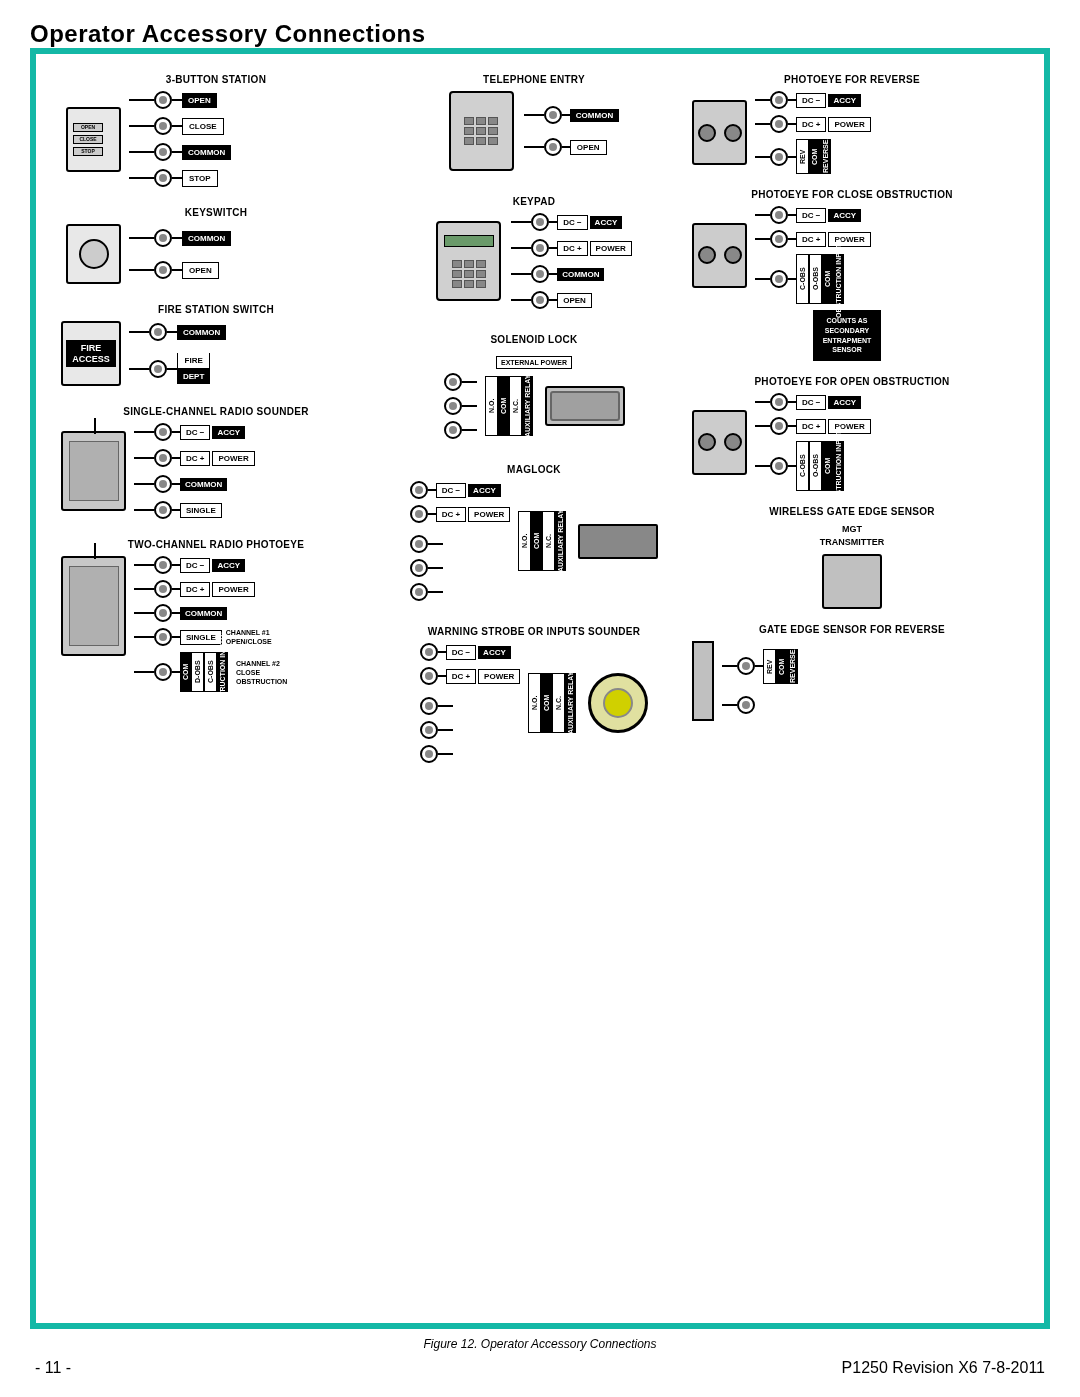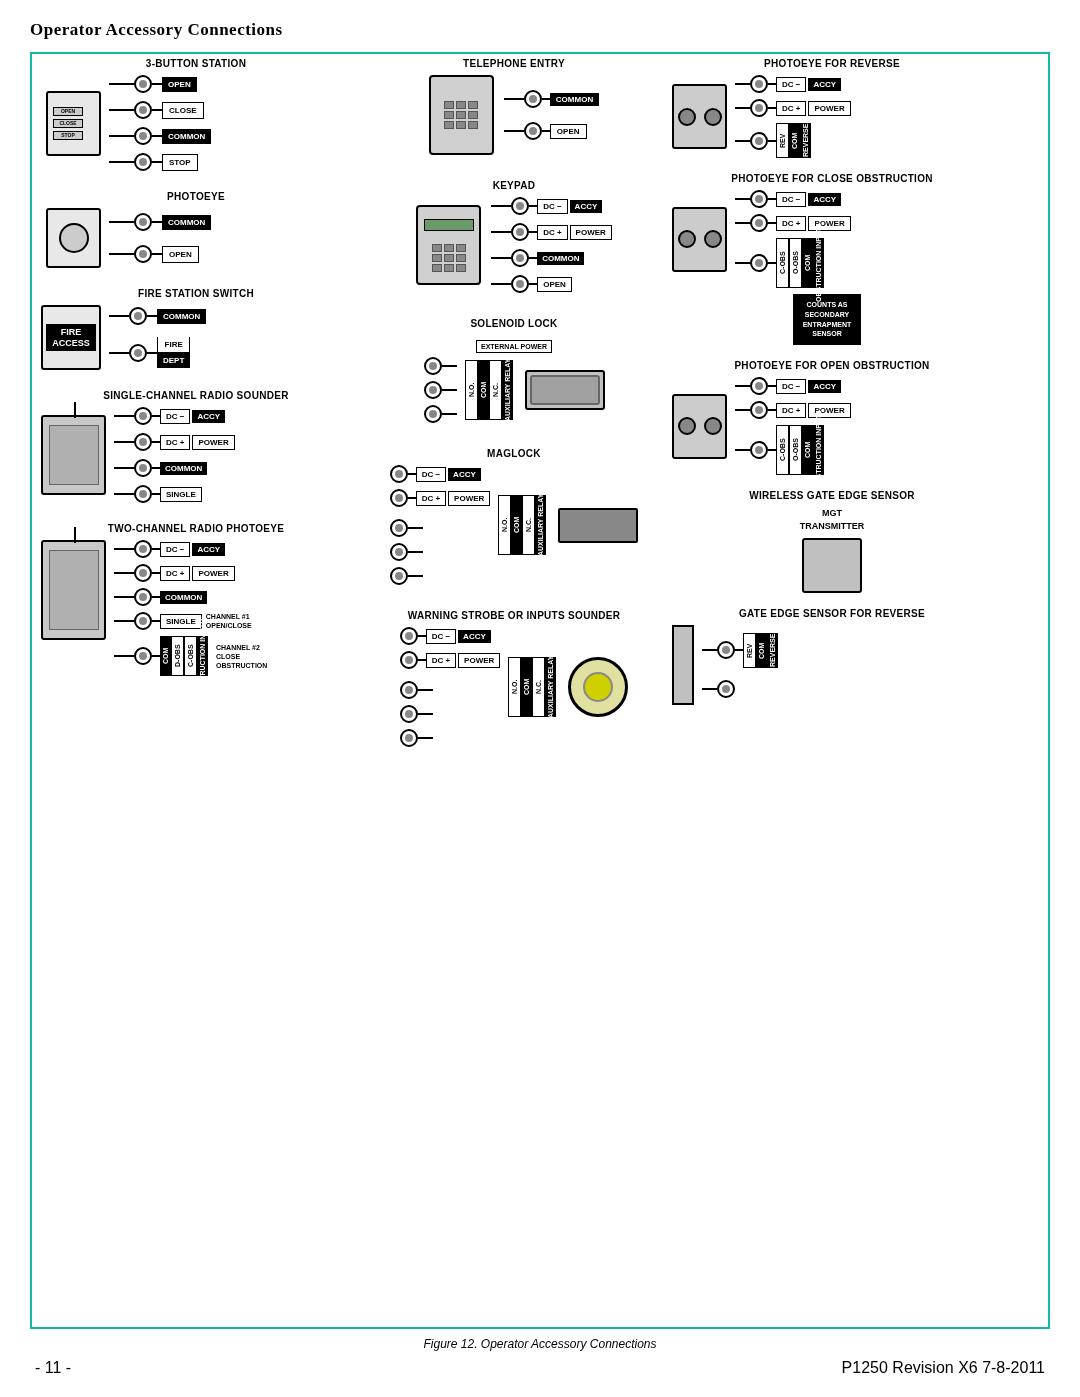--- a/index.html
+++ b/index.html
@@ -11,30 +11,29 @@
       position: relative;
     }
     .page {
       width: 1080px;
       min-height: 1397px;
       padding: 20px 30px;
       display: flex;
       flex-direction: column;
     }
     .page-title {
-      font-family: Liberation Serif, serif;
-      font-size: 17px;
+      font-family: Liberation Sans, sans-serif;
+      font-size: 24px;
       font-weight: 900;
-      margin-bottom: 12px;
       letter-spacing: 0.5px;
     }
     .diagram-border {
-      border: 2px solid #14b8a6;
+      border: 6px solid #14b8a6;
       flex: 1;
-      padding: 4px;
+      padding: 20px;
       position: relative;
     }
     .section-title {
       font-size: 10px;
       font-weight: 700;
       text-align: center;
       margin-bottom: 6px;
       letter-spacing: 0.3px;
     }
     .device-section {
@@ -398,21 +397,21 @@
                     <div class="terminal-inner"></div>
                   </div>
                 <div class="wire-h" style="width:10px;"></div>
                 <div class="ls-white" style="border-top:1px solid #000;font-size:8px; padding:3px 6px;">STOP</div>
               </div>
             </div>
           </div>
         </div>
 
         <div class="device-section" style="margin-top:20px;">
-          <div class="section-title">PHOTOEYE</div>
+          <div class="section-title">KEYSWITCH</div>
           <div class="device-row" style="justify-content:flex-start; padding-left:10px;">
             <div class="keyswitch-box">
               <div class="keyswitch-circle"></div>
             </div>
             <div style="display:flex;flex-direction:column;gap:14px;margin-left:4px;">
               <div style="display:flex;align-items:center;">
                 <div class="wire-h" style="width:25px;"></div>
                 <div class="terminal">
                     <div class="terminal-inner"></div>
                   </div>

